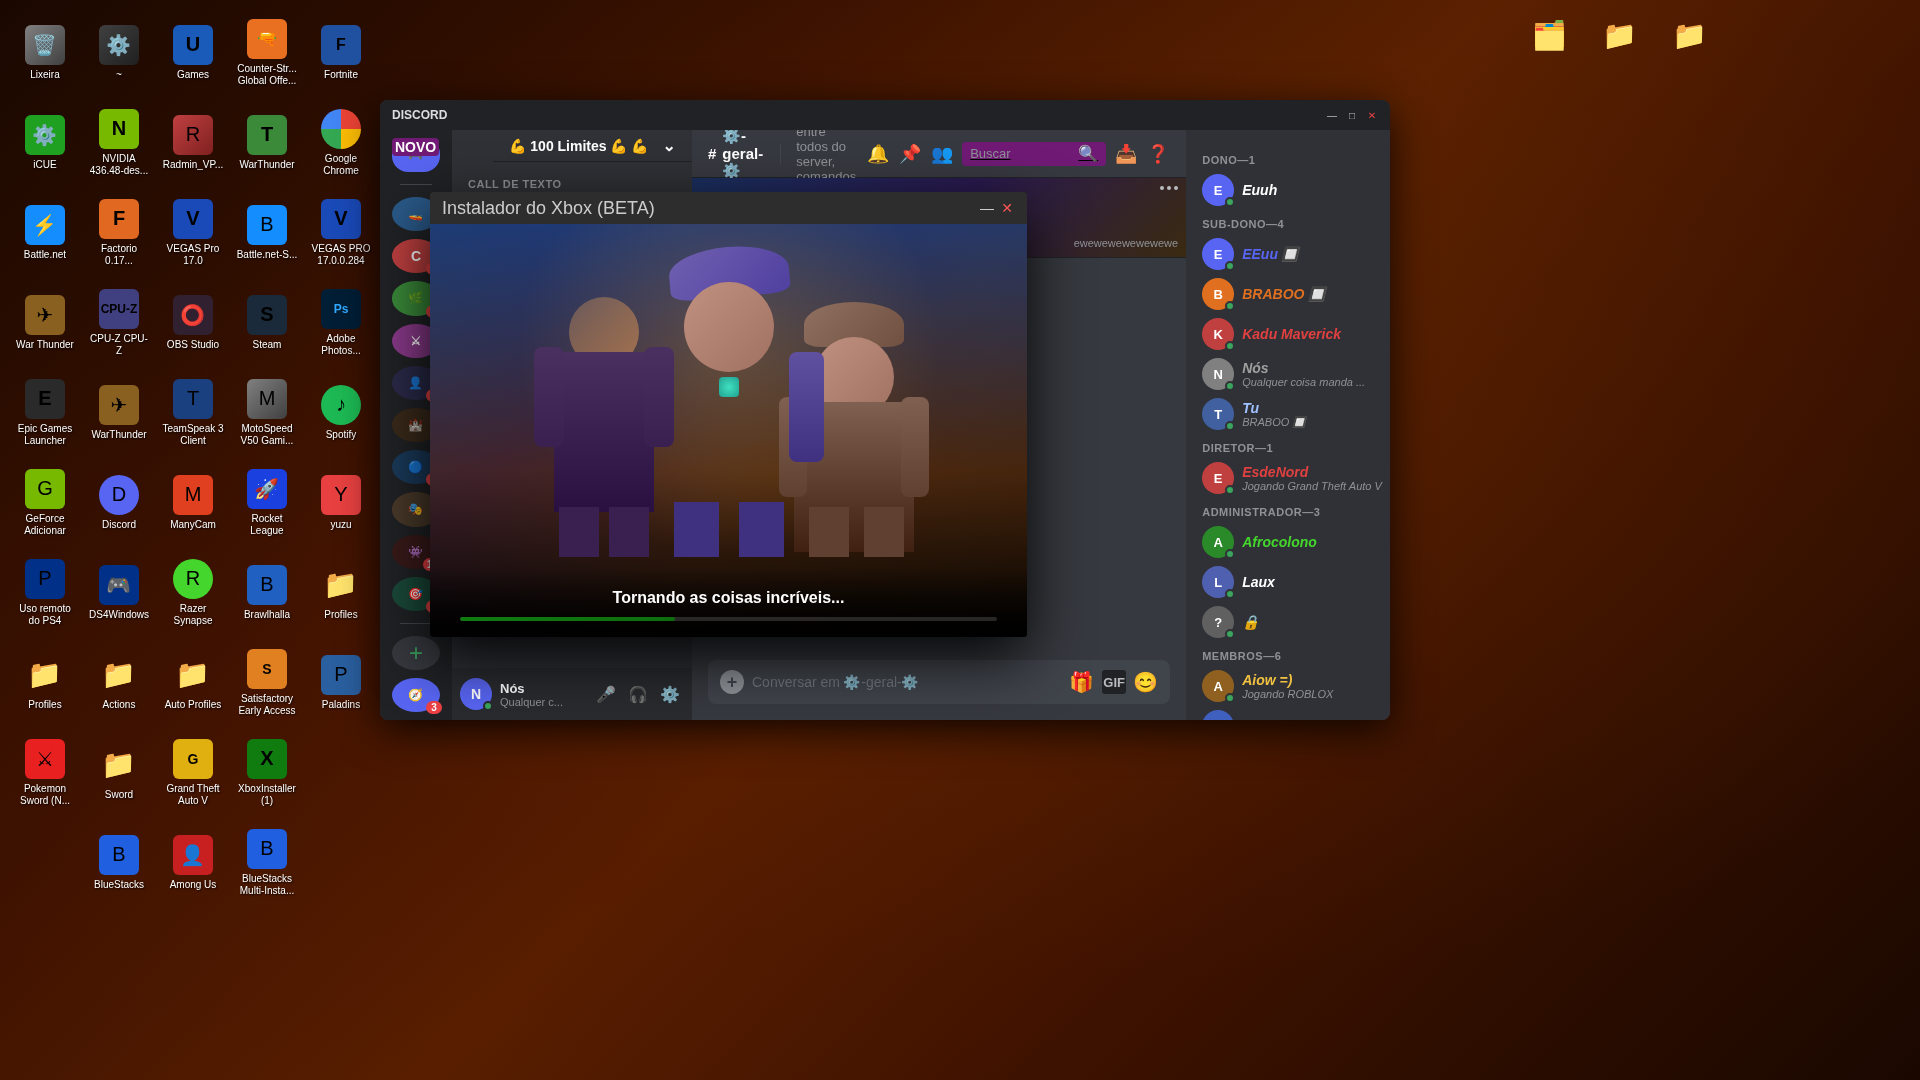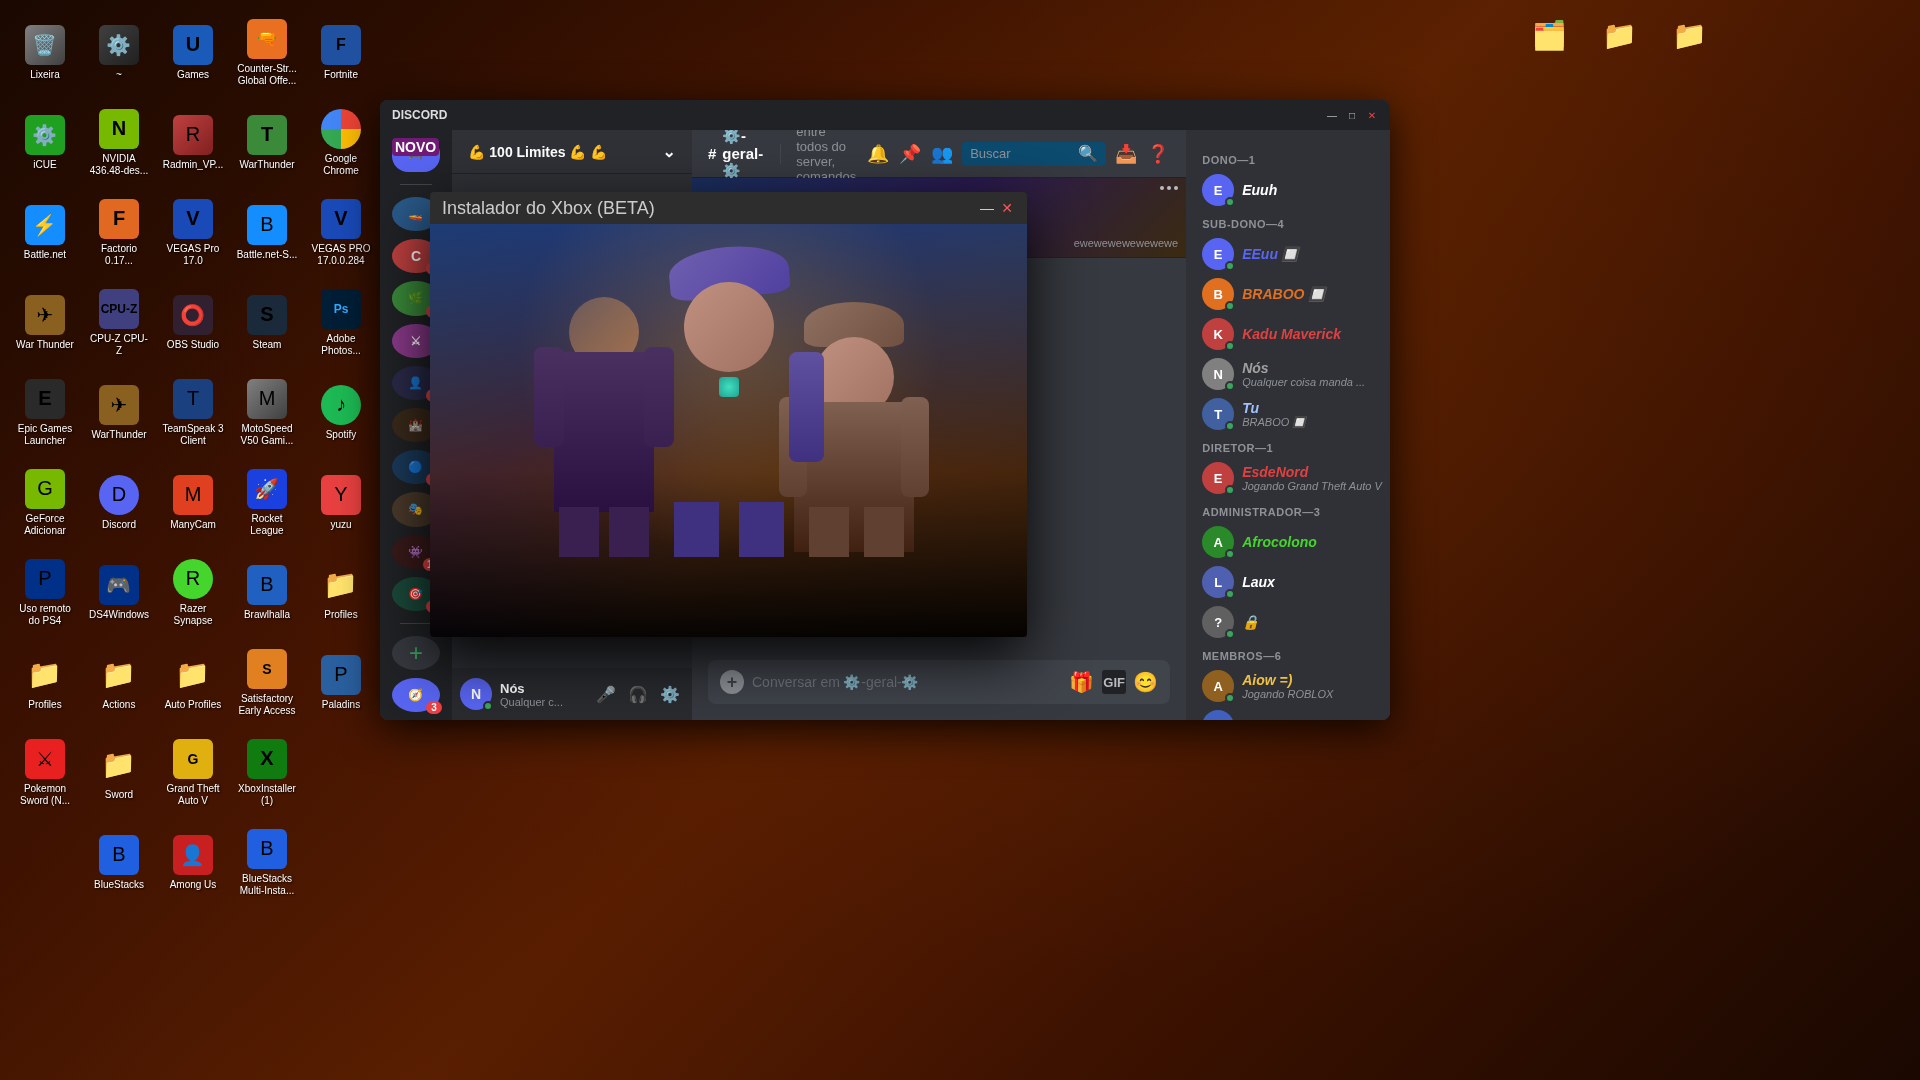--- a/index.html
+++ b/index.html
@@ -214,29 +214,30 @@
     
     .discord-channels {
       width: 240px;
       background: #2f3136;
       display: flex;
       flex-direction: column;
       flex-shrink: 0;
     }
 
     .server-header {
-      height: 44px;
+      height: 32px;
       display: flex;
       align-items: center;
       padding: 0 16px;
       font-weight: 700;
       color: #fff;
       font-size: 14px;
       border-bottom: 1px solid #202225;
       flex-shrink: 0;
+      margin-left: 41px;
     }
 
     .channel-category {
       padding: 16px 8px 4px 16px;
       font-size: 11px;
       font-weight: 700;
       color: #8e9297;
       text-transform: uppercase;
       letter-spacing: 0.5px;
     }
@@ -365,26 +366,27 @@
       border: none;
       background: none;
       color: #b9bbbe;
       cursor: pointer;
       font-size: 18px;
     }
 
     .discord-search {
       display: flex;
       align-items: center;
-      background: #0c4a6e;
+      background: #701a75;
       border-radius: 4px;
       padding: 2px 8px;
       gap: 4px;
       width: 144px;
       height: 24px;
+      text-decoration: underline;
     }
 
     .discord-search input {
       background: none;
       border: none;
       color: #dcddde;
       font-size: 13px;
       width: 100%;
       outline: none;
     }
@@ -1199,16 +1201,22 @@
             <div style="position:absolute; top:95px; left:5px; width:120px; height:150px; background:linear-gradient(180deg, #806050 0%, #604030 50%, #402010 100%); border-radius:8px 8px 0 0;"></div>
             <div style="position:absolute; top:90px; left:-10px; width:28px; height:100px; background:linear-gradient(180deg, #806050, #604030); border-radius:8px;"></div>
             <div style="position:absolute; top:90px; right:-10px; width:28px; height:100px; background:linear-gradient(180deg, #806050, #604030); border-radius:8px;"></div>
             <div style="position:absolute; bottom:0; left:20px; width:40px; height:50px; background:#604030;"></div>
             <div style="position:absolute; bottom:0; right:15px; width:40px; height:50px; background:#604030;"></div>
           </div>
         </div>
 
       </div>
 
+      <div class="xbox-bottom">
+        <div class="xbox-loading-text">Tornando as coisas incríveis...</div>
+        <div class="xbox-progress-bar">
+          <div class="xbox-progress-fill"></div>
+        </div>
+      </div>
     </div>
   </div>
 
 </div>
 
 </body></html>

